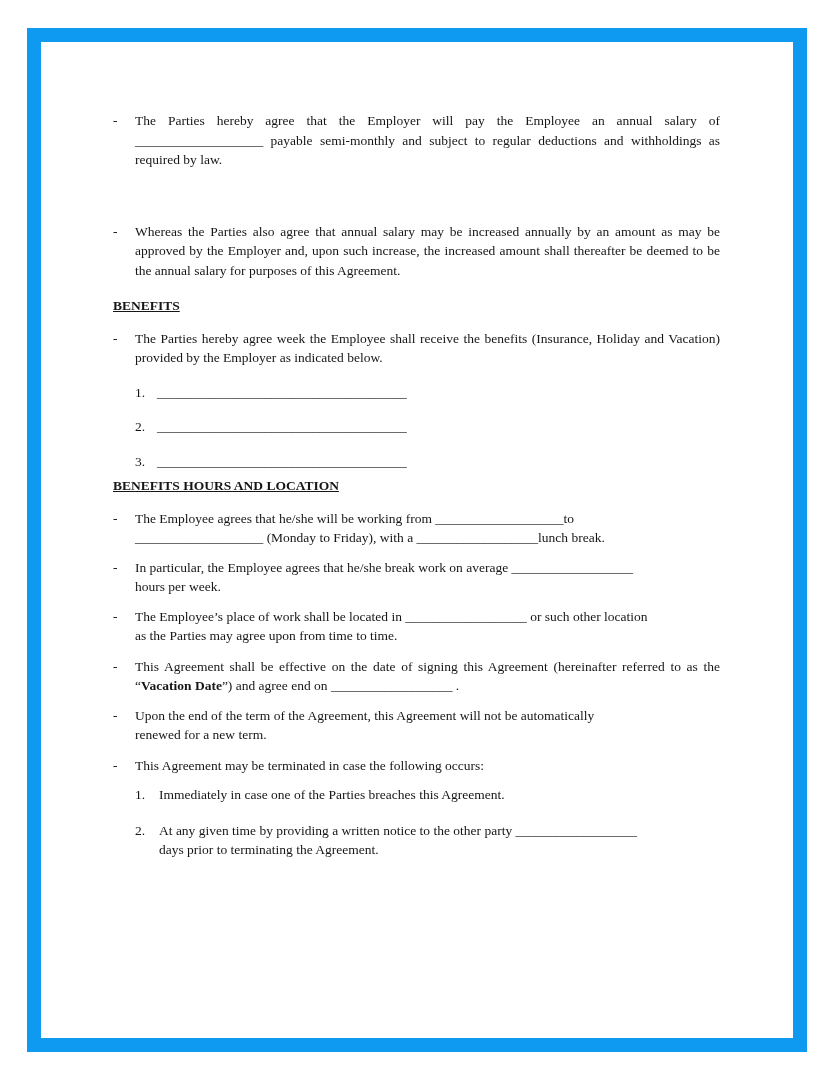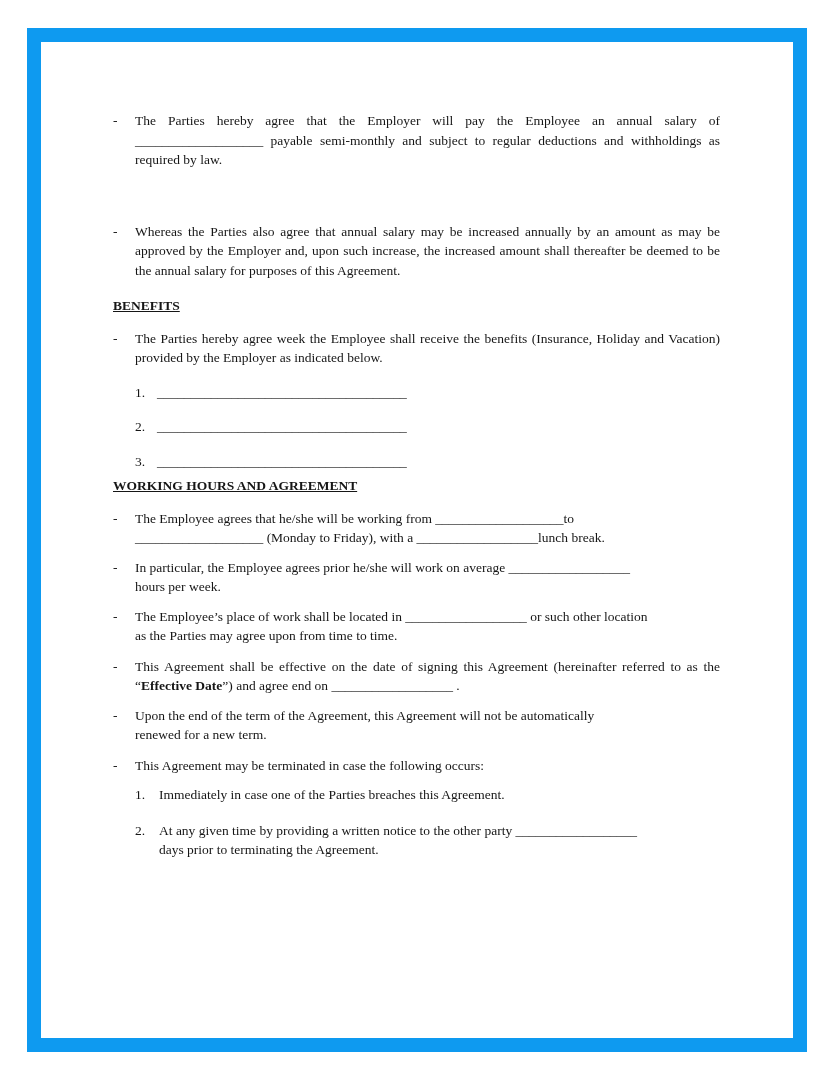--- a/index.html
+++ b/index.html
@@ -79,44 +79,44 @@
   </div>
   <div class="blank-item">
     <span class="num">2.</span>
     <span class="blank-line">_____________________________________</span>
   </div>
   <div class="blank-item">
     <span class="num">3.</span>
     <span class="blank-line">_____________________________________</span>
   </div>
 
-  <div class="heading tight-top">WORKING HOURS AND AGREEMENT</div>
+  <div class="heading tight-top">BENEFITS HOURS AND LOCATION</div>
 
   <div class="clause mb-10">
     <span class="marker">-</span>
     <span class="ctext pre">The Employee agrees that he/she will be working from ___________________to
 ___________________ (Monday to Friday), with a __________________lunch break.</span>
   </div>
 
   <div class="clause mb-10">
     <span class="marker">-</span>
-    <span class="ctext pre">In particular, the Employee agrees prior he/she will work on average __________________
+    <span class="ctext pre">In particular, the Employee agrees that he/she break work on average __________________
 hours per week.</span>
   </div>
 
   <div class="clause mb-11">
     <span class="marker">-</span>
     <span class="ctext pre">The Employee’s place of work shall be located in __________________ or such other location
 as the Parties may agree upon from time to time.</span>
   </div>
 
 
   <div class="clause mb-10">
     <span class="marker">-</span>
-    <span class="ctext just"><span>This Agreement shall be effective on the date of signing this Agreement (hereinafter referred to as the “</span><span class="bold">Effective Date</span><span>”) and agree end on __________________ .</span></span>
+    <span class="ctext just"><span>This Agreement shall be effective on the date of signing this Agreement (hereinafter referred to as the “</span><span class="bold">Vacation Date</span><span>”) and agree end on __________________ .</span></span>
   </div>
 
   <div class="clause mb-11">
     <span class="marker">-</span>
     <span class="ctext pre">Upon the end of the term of the Agreement, this Agreement will not be automatically
 renewed for a new term.</span>
   </div>
 
 
   <div class="clause mb-10">

